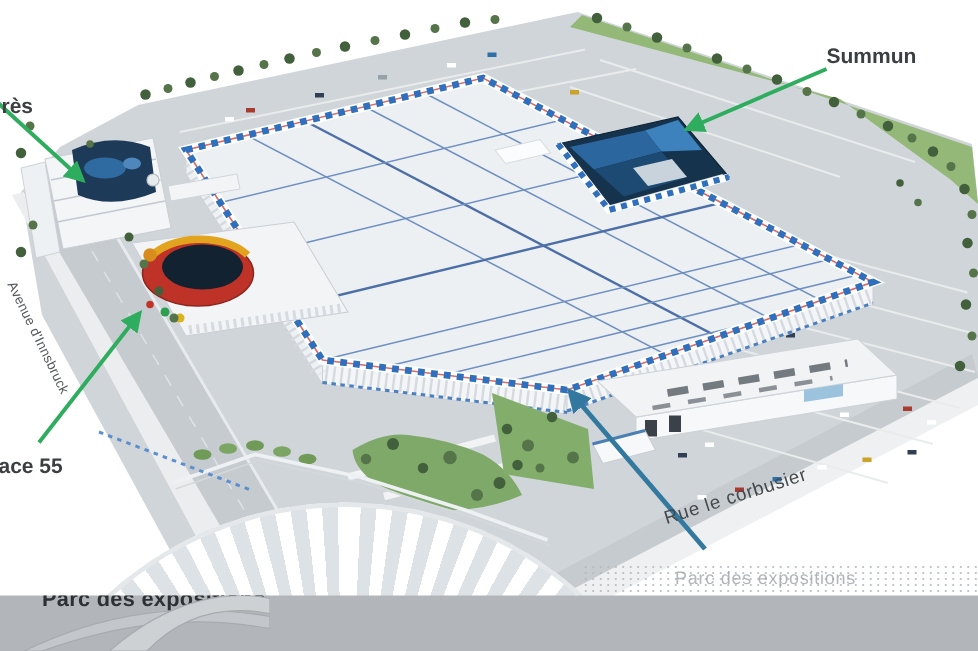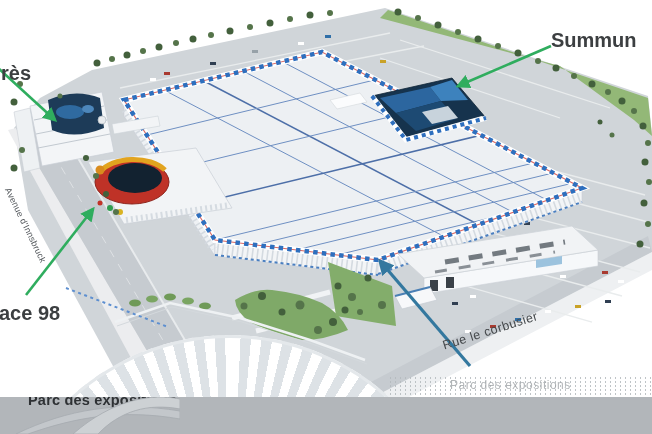--- a/index.html
+++ b/index.html
@@ -1,21 +1,21 @@
 <!DOCTYPE html>
 <html><head>
 <meta charset="utf-8">
 <style>
   html,body{margin:0;padding:0;background:#ffffff;}
   .stage{
     position:relative;width:652px;height:434px;overflow:hidden;
     background:#ffffff;font-family:"Liberation Sans",sans-serif;
   }
   .stage svg{position:absolute;left:0;top:0;}
-  .map-label{position:absolute;color:#3c3f41;font-size:20px;font-weight:600;white-space:nowrap;}
+  .map-label{position:absolute;color:#3c3f41;font-size:14px;font-weight:600;white-space:nowrap;}
   .road-label{position:absolute;white-space:nowrap;transform-origin:0 0;}
   .fan{
     position:absolute;left:-5px;top:335px;width:470px;height:470px;border-radius:50%;
     background:repeating-conic-gradient(#ffffff 0 2.6deg,#dde2e6 2.6deg 5.2deg);
     box-shadow:inset 0 0 0 3px #e4e8eb;
   }
   .dotted-strip{
     position:absolute;left:388px;top:376px;width:264px;height:21px;
     background-image:radial-gradient(#b4babe 0.7px,transparent 0.9px);
     background-size:5px 4px;opacity:.85;
@@ -294,21 +294,21 @@
       <line x1="470" y1="366" x2="380" y2="261" stroke="#33789f" stroke-width="3.2" marker-end="url(#mb)"></line>
     </g>
   </svg>
 
   <div class="dotted-strip">
     <span class="faint-label">Parc des expositions</span>
   </div>
 
   <div class="map-label" style="left:1px;top:62px;">rès</div>
   <div class="map-label" style="left:551px;top:29px;">Summun</div>
-  <div class="map-label" style="left:-1px;top:302px;">ace 98</div>
+  <div class="map-label" style="left:-1px;top:302px;">ace 55</div>
 
   <div class="road-label" style="left:12px;top:186px;font-size:9px;color:#54585c;letter-spacing:.2px;transform:rotate(64deg);">Avenue d'Innsbruck</div>
   <div class="road-label" style="left:441px;top:339px;font-size:12.5px;color:#45494c;letter-spacing:.5px;transform:rotate(-17.5deg);">Rue le corbusier</div>
 
   <div class="footer-band">
     <div class="footer-title">Parc des expositions</div>
     <svg class="swoosh" width="180" height="37" viewBox="0 0 180 37">
       <path d="M16,37 C68,12 118,4 180,14 L180,22 C123,12 76,20 28,37 Z" fill="#c3c7cb" stroke="#a6abb0" stroke-width="0.8"></path>
       <path d="M73,37 C113,2 153,-4 180,2 L180,12 C148,6 120,14 98,37 Z" fill="#cdd1d4" stroke="#a6abb0" stroke-width="0.8"></path>
     </svg>

